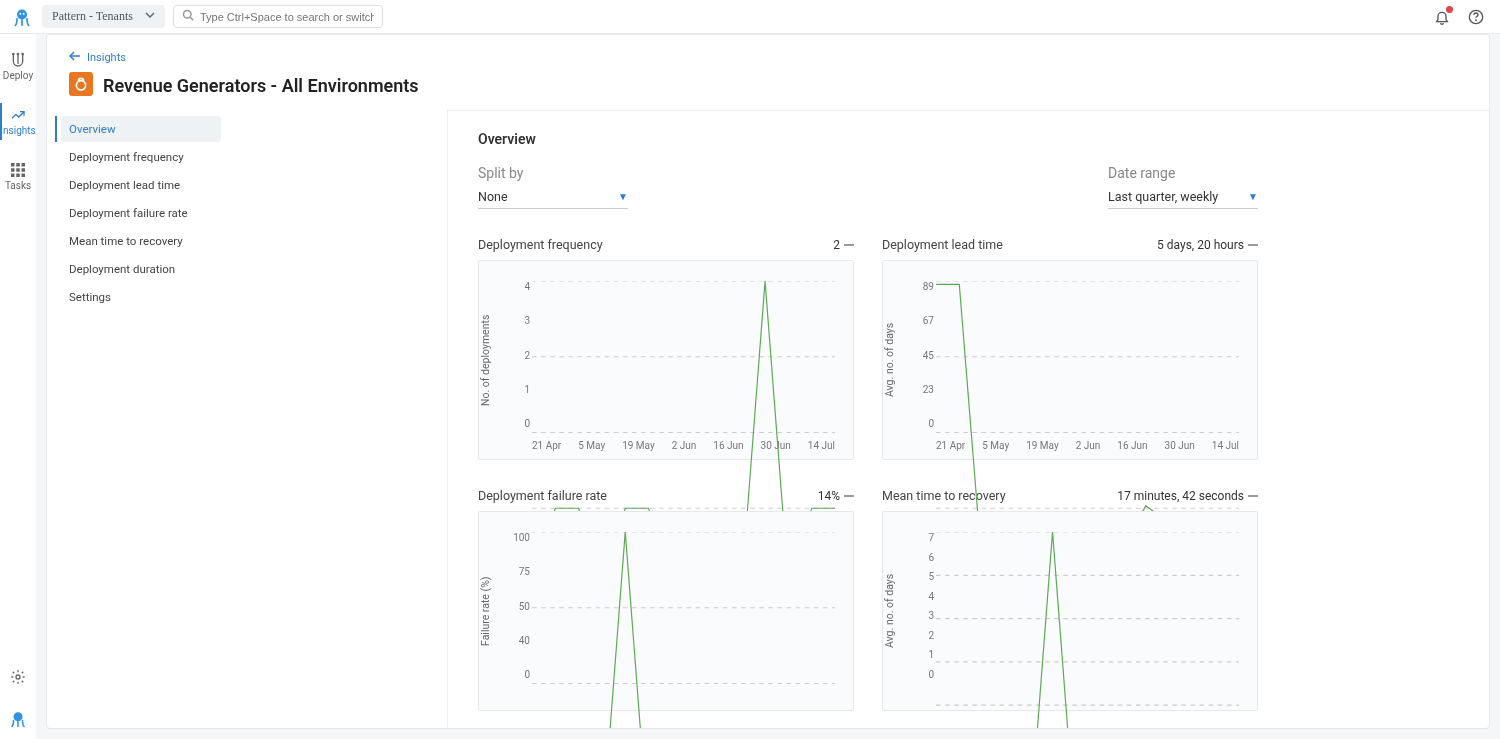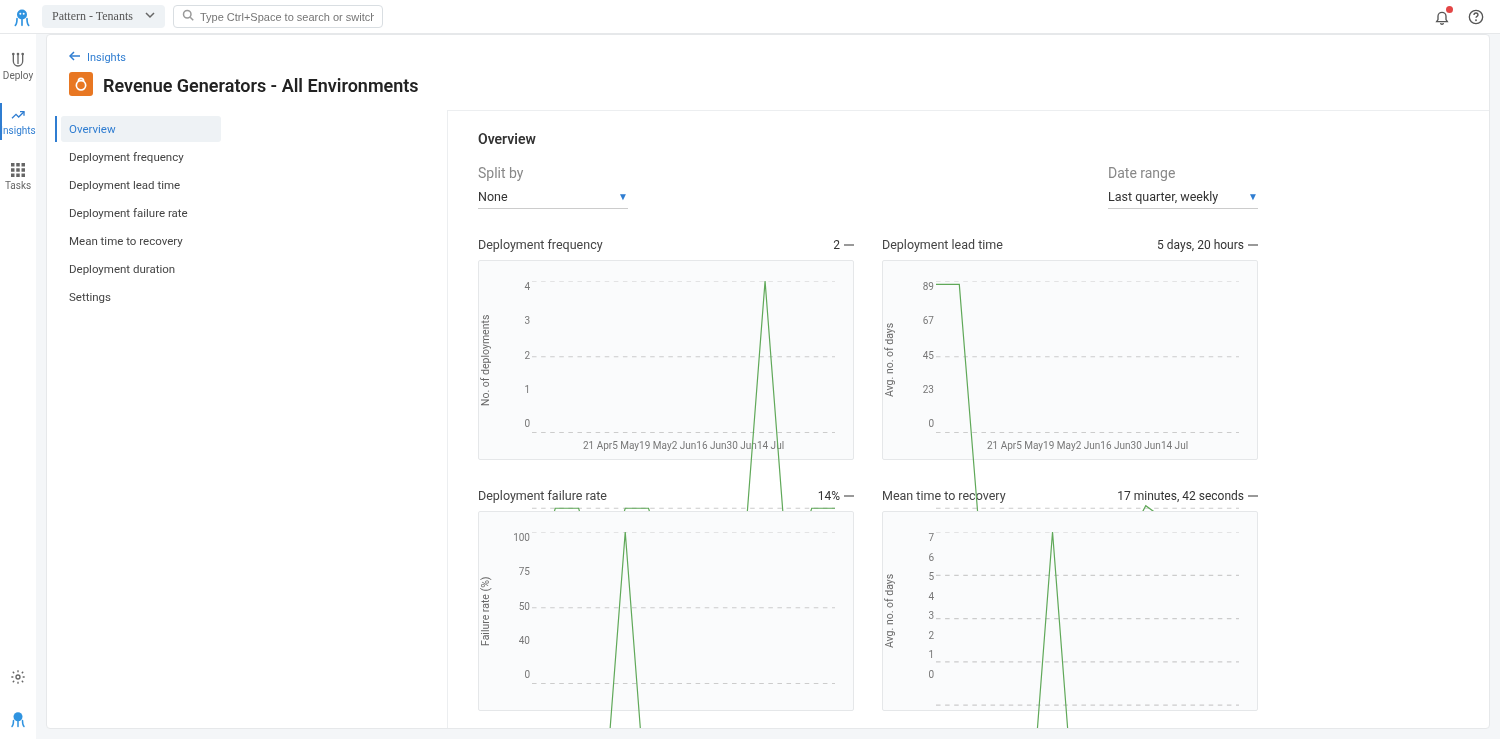--- a/index.html
+++ b/index.html
@@ -58,21 +58,21 @@
 .chart-block {}
 .chart-head { display:flex; justify-content:space-between; align-items:flex-end; margin-bottom:8px; }
 .chart-title { font-size:12.5px; color:#444; }
 .chart-value { font-size:12px; color:#333; display:flex; align-items:center; gap:4px; }
 .trend-dash { width:10px; height:2px; background:#999; display:inline-block; }
 .chart-box { border:1px solid #e5e7e9; background:#fafbfc; border-radius:2px; height:200px; position:relative; display:flex; }
 .chart-ylabel { writing-mode:vertical-rl; transform:rotate(180deg); font-size:10.5px; color:#666; padding:6px 0 6px 6px; text-align:center; }
 .chart-inner { flex:1; position:relative; padding:20px 18px 30px 34px; }
 .chart-svg { position:absolute; inset:20px 18px 30px 34px; }
 .y-ticks { position:absolute; left:8px; top:20px; bottom:30px; width:24px; display:flex; flex-direction:column; justify-content:space-between; font-size:10px; color:#777; text-align:right; }
-.x-ticks { position:absolute; left:34px; right:18px; bottom:8px; display:flex; justify-content:center; font-size:10px; color:#777; }
+.x-ticks { position:absolute; left:34px; right:18px; bottom:8px; display:flex; justify-content:space-between; font-size:10px; color:#777; }
 
 </style>
 </head>
 <body>
 
 <div class="app">
 
   <div class="topbar">
     <div class="logo">
       <svg viewBox="0 0 24 24" width="20" height="20" fill="#2f93e0">

